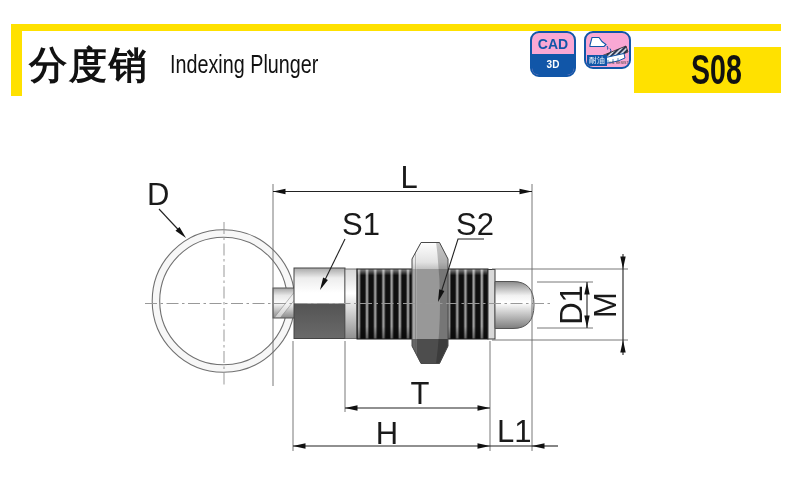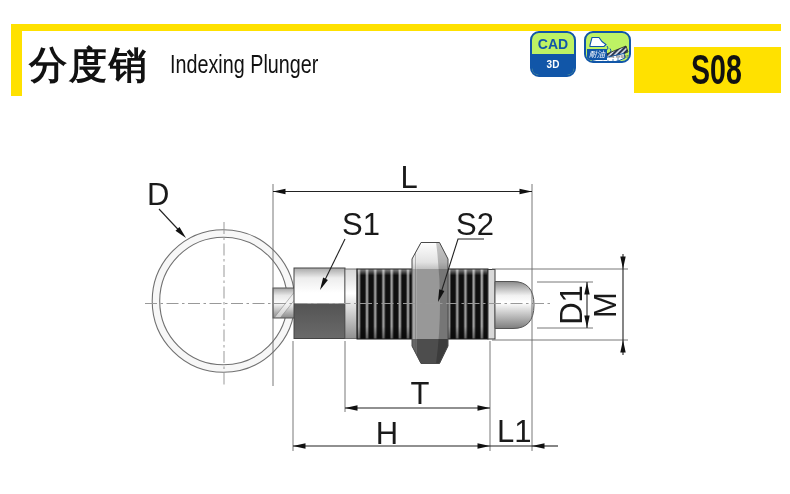--- a/index.html
+++ b/index.html
@@ -4,25 +4,25 @@
 <style>
   html,body{margin:0;padding:0;}
   .page{position:relative;width:790px;height:494px;background:#fff;overflow:hidden;font-family:"Liberation Sans",sans-serif;}
   .abs{position:absolute;}
   .strip{left:11px;top:24px;width:770px;height:7px;background:var(--accent);}
   .leftbar{left:11px;top:24px;width:11px;height:72px;background:var(--accent);}
   .model{left:634px;top:31px;width:147px;height:46px;background:var(--accent);display:flex;align-items:center;justify-content:center;margin-top:16px;}
   .model span{font-size:42px;font-weight:700;color:#111;transform:translateX(9px) scaleX(0.68);letter-spacing:0px;}
   .title-cn{left:29px;top:40px;font-size:38px;font-weight:700;color:#111;letter-spacing:2px;}
   .title-en{left:170px;top:49px;font-size:26px;font-weight:400;color:#111;transform:scaleX(0.76);transform-origin:left top;white-space:nowrap;}
-  .badge{box-sizing:border-box;border:2px solid var(--badge_blue);border-radius:9px;overflow:hidden;background:#bef264;}
+  .badge{box-sizing:border-box;border:2px solid var(--badge_blue);border-radius:9px;overflow:hidden;background:#f9a8d4;}
   .cad{left:530px;top:31px;width:46px;height:46px;display:flex;flex-direction:column;}
   .cad-top{flex:1;display:flex;align-items:center;justify-content:center;color:var(--badge_blue);font-weight:700;font-size:14px;}
   .cad-bot{flex:1;display:flex;align-items:center;justify-content:center;background:var(--badge_blue);color:#fff;font-weight:700;font-size:10px;}
-  .oil{left:584px;top:31px;width:47px;height:32px;font-style:italic;}
+  .oil{left:584px;top:31px;width:47px;height:38px;}
   .oil-cn{position:absolute;left:1px;bottom:1px;width:20px;height:11px;background:var(--badge_blue);color:#fff;font-size:8px;line-height:11px;text-align:center;}
   .oil-en{position:absolute;left:23px;bottom:2px;font-size:4px;color:#444;transform:scaleX(0.9);transform-origin:left bottom;white-space:nowrap;}
   svg text{font-family:"Liberation Sans",sans-serif;fill:#1a1a1a;}
 </style>
 </head>
 <body>
 
 <div class="page">
 
   <div class="abs strip"></div>

